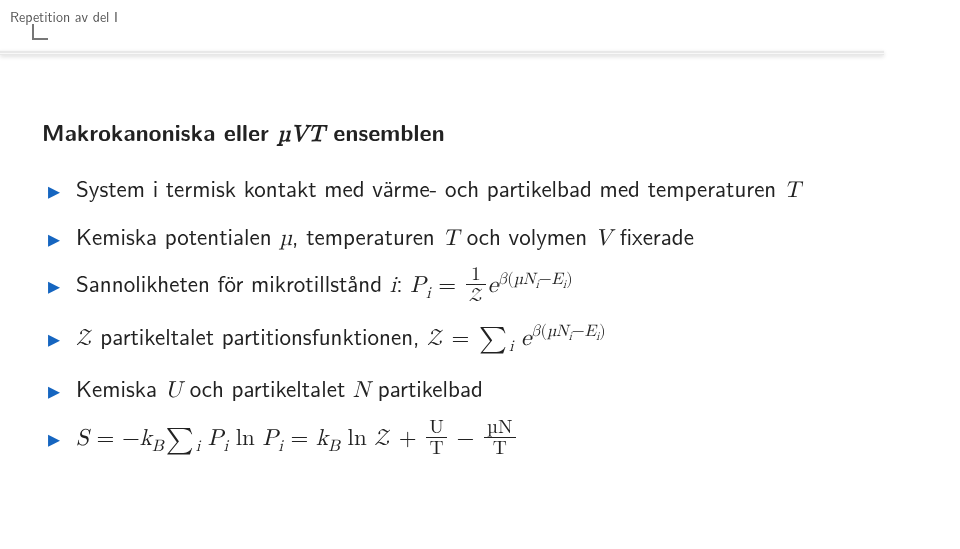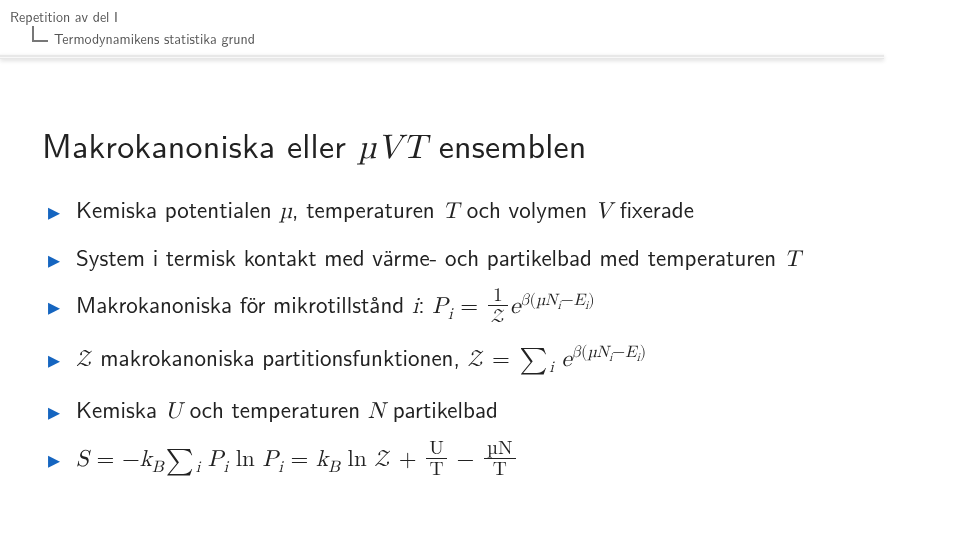--- a/index.html
+++ b/index.html
@@ -44,22 +44,22 @@
     height: 4px;
     background: linear-gradient(to bottom, rgba(0,0,0,0) 0%, rgba(0,0,0,0.35) 50%, rgba(0,0,0,0) 100%);
     box-shadow: 0 2px 4px rgba(0,0,0,0.35);
     border-bottom: 1px solid #bbb;
     opacity: 0.35;
   }
   .content {
     padding: 60px 42px 10px 42px;
   }
   h1.title {
-    font-size: 34px;
-    font-weight: 400;
+    font-size: 23px;
+    font-weight: 700;
     margin: 0 0 22px 0;
     letter-spacing: 0.2px;
   }
   ul.bullets {
     list-style: none;
     padding: 0;
     margin: 0;
   }
   ul.bullets > li {
     position: relative;
@@ -127,57 +127,56 @@
 <body>
 
 <div class="slide">
 
   <div class="crumbs">
     <div class="crumb-row">
       <span>Repetition av del I</span>
     </div>
     <div class="crumb-row crumb-indent">
       <span class="angle"></span>
-      <span>Termodynamikens statistika grund</span>
     </div>
   </div>
   <div class="hr"></div>
 
   <div class="content">
     <h1 class="title">
       <span>Makrokanoniska eller </span><span class="math">µVT</span><span> ensemblen</span>
     </h1>
 
     <ul class="bullets">
 
       <li>
+        <span>System i termisk kontakt med värme- och partikelbad med temperaturen </span><span class="math">T</span>
+      </li>
+
+      <li>
         <span>Kemiska potentialen </span><span class="math">µ</span><span>, temperaturen </span><span class="math">T</span><span> och volymen </span><span class="math">V</span><span> fixerade</span>
       </li>
 
       <li>
-        <span>System i termisk kontakt med värme- och partikelbad med temperaturen </span><span class="math">T</span>
-      </li>
-
-      <li>
-        <span>Makrokanoniska för mikrotillstånd </span><span class="math">i</span><span>: </span><span class="math">
+        <span>Sannolikheten för mikrotillstånd </span><span class="math">i</span><span>: </span><span class="math">
           <span>P</span><sub>i</sub><span class="rm"> = </span><span class="frac">
             <span class="num rm">1</span>
             <span class="den cal">𝒵</span>
           </span><span>e</span><sup><span>β</span><span class="rm">(</span><span>µN</span><sub>i</sub><span class="rm">−</span><span>E</span><sub>i</sub><span class="rm">)</span></sup>
         </span>
       </li>
 
       <li>
-        <span class="math cal">𝒵</span><span> makrokanoniska partitionsfunktionen, </span><span class="math">
+        <span class="math cal">𝒵</span><span> partikeltalet partitionsfunktionen, </span><span class="math">
           <span class="cal">𝒵</span><span class="rm"> = </span><span class="bigsum">∑</span><span class="sumsub">i</span><span> e</span><sup><span>β</span><span class="rm">(</span><span>µN</span><sub>i</sub><span class="rm">−</span><span>E</span><sub>i</sub><span class="rm">)</span></sup>
         </span>
       </li>
 
       <li>
-        <span>Kemiska </span><span class="math">U</span><span> och temperaturen </span><span class="math">N</span><span> partikelbad</span>
+        <span>Kemiska </span><span class="math">U</span><span> och partikeltalet </span><span class="math">N</span><span> partikelbad</span>
       </li>
 
       <li>
         <span class="math">
           <span>S</span><span class="rm"> = −</span><span>k</span><sub>B</sub><span class="bigsum"> ∑</span><span class="sumsub">i</span><span> P</span><sub>i</sub><span class="rm"> ln </span><span>P</span><sub>i</sub><span class="rm"> = </span><span>k</span><sub>B</sub><span class="rm"> ln </span><span class="cal">𝒵</span><span class="rm"> + </span><span class="frac">
             <span class="num">U</span>
             <span class="den">T</span>
           </span><span class="rm"> − </span><span class="frac">
             <span class="num">µN</span>
             <span class="den">T</span>

